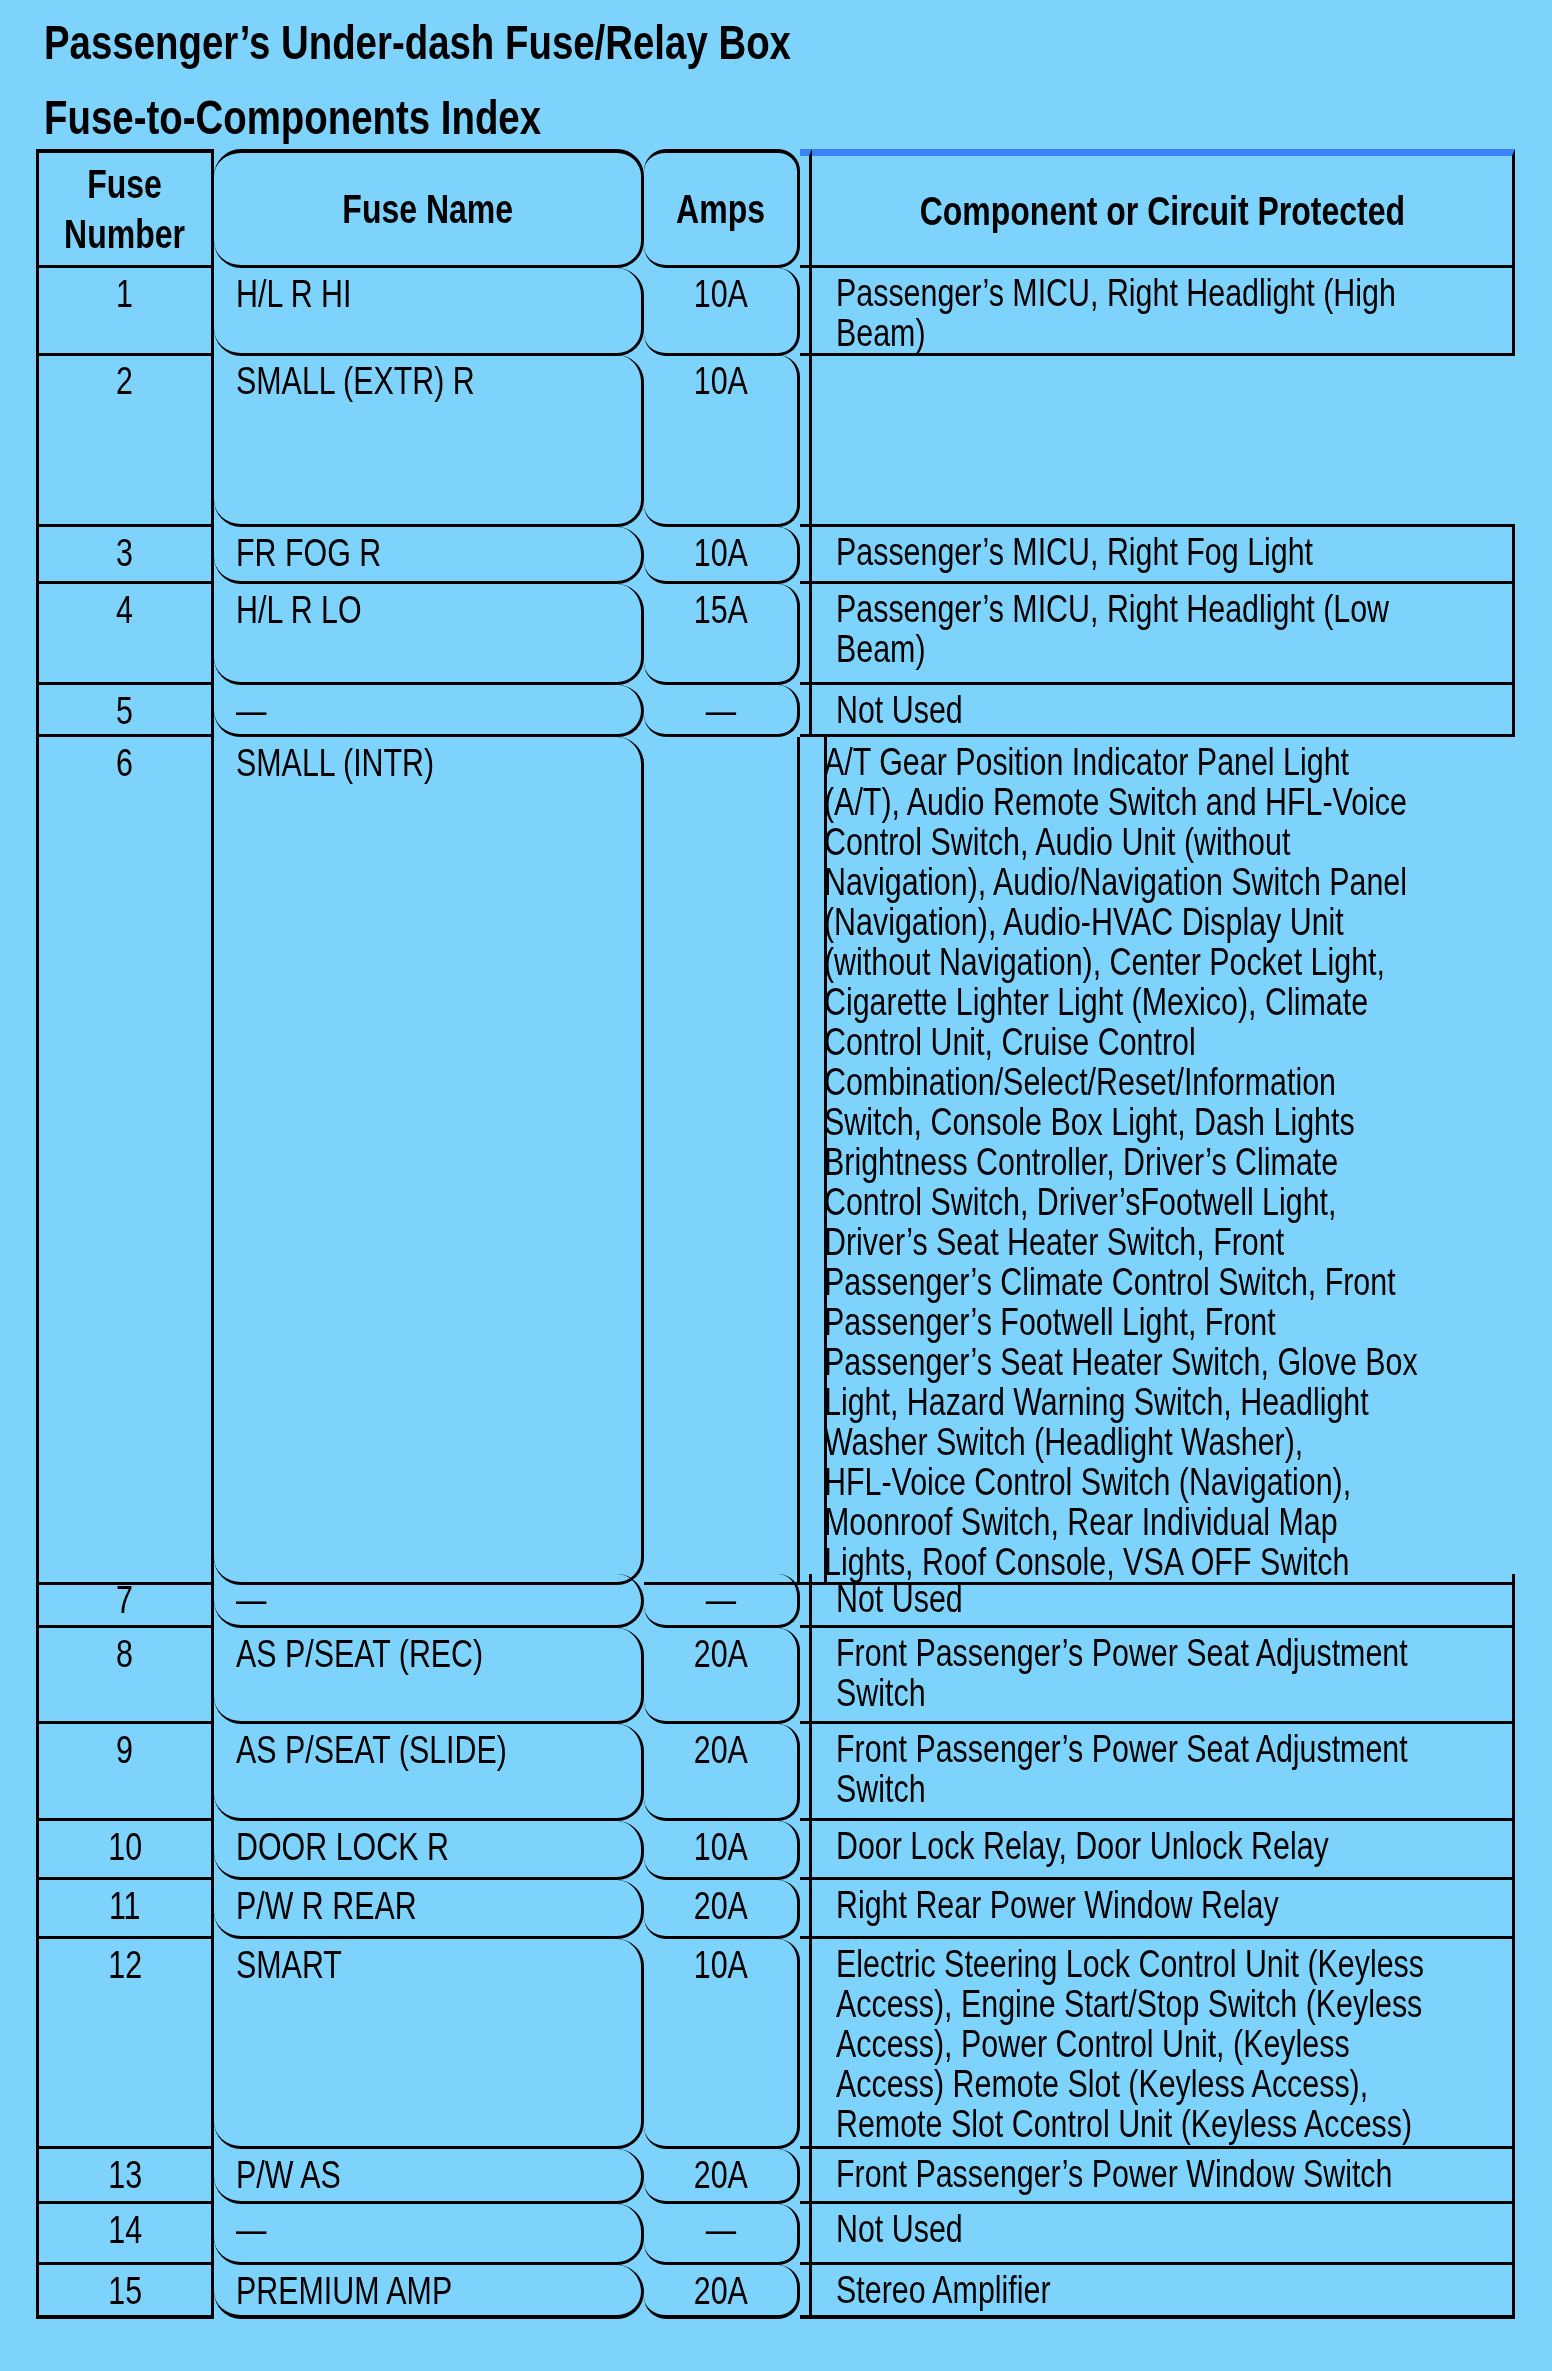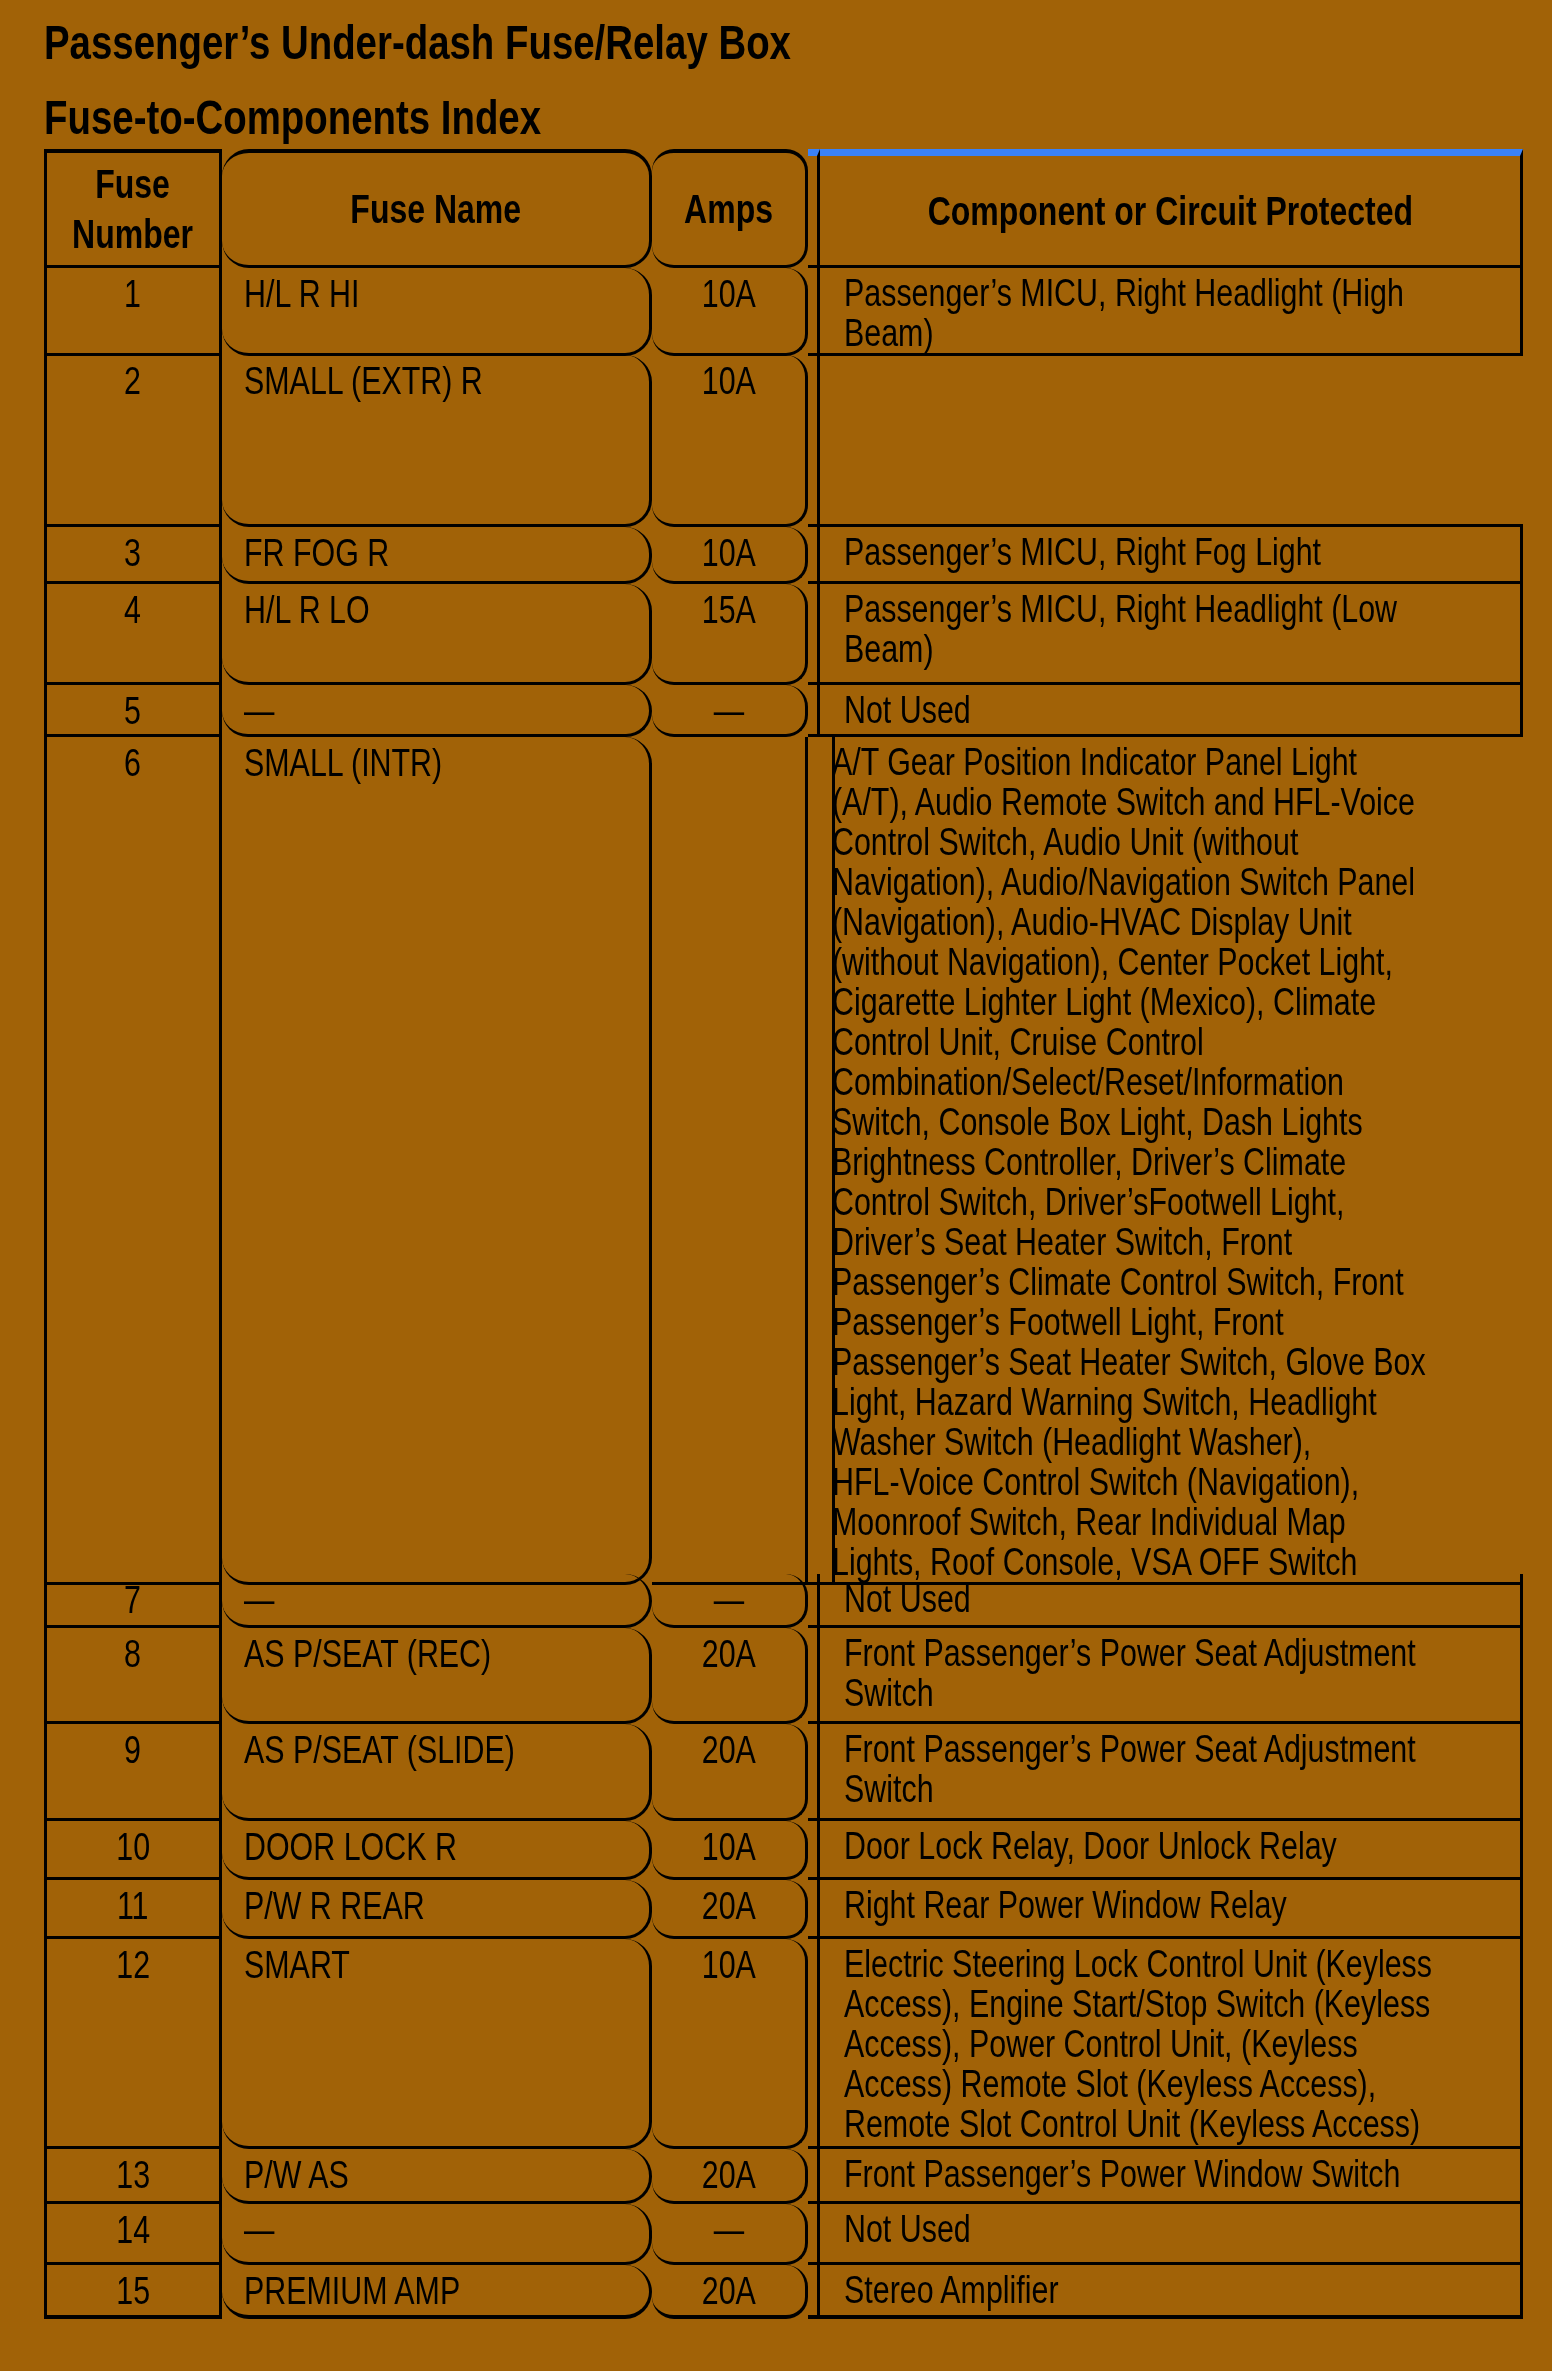--- a/index.html
+++ b/index.html
@@ -1,27 +1,27 @@
 <!DOCTYPE html>
 <html><head>
 <meta charset="utf-8">
 <style>
   html,body{margin:0;padding:0;background:#e8e8e8;}
   #page{
-    position:relative;width:1552px;height:2371px;background:#a16207;
+    position:relative;width:1552px;height:2371px;background:#7dd3fc;
     font-family:"Liberation Sans",sans-serif;color:#000;overflow:hidden;
   }
   .heading{
     position:absolute;left:44px;font-weight:bold;font-size:48px;line-height:50px;
     transform:scaleX(0.80);transform-origin:0 0;white-space:pre;letter-spacing:0;
   }
   #title{top:18px;}
   #subtitle{top:93px;}
   
-  #fuse-table{position:absolute;left:44px;top:149px;width:1216px;}
+  #fuse-table{position:absolute;left:36px;top:149px;width:1216px;}
   .tr{display:grid;grid-template-columns:178px 430px 156px 12px 703px 1fr;}
   .td{box-sizing:border-box;border-bottom:3px solid #000;overflow:visible;}
   .c-num {border-left:3px solid #000;border-right:3px solid #000;text-align:center;padding-top:6px;}
   .c-name{border-right:3px solid #000;padding:6px 0 0 22px;border-radius:27px;}
   .c-amps{border-right:3px solid #000;text-align:center;padding-top:6px;border-radius:22px;}
   .c-gap {border-right:3px solid #000;}
   .c-comp{border-right:3px solid #000;padding:5px 0 0 24px;}
   .c-bleed{}
   .lastrow .td{border-bottom:4px solid #000;}
   

